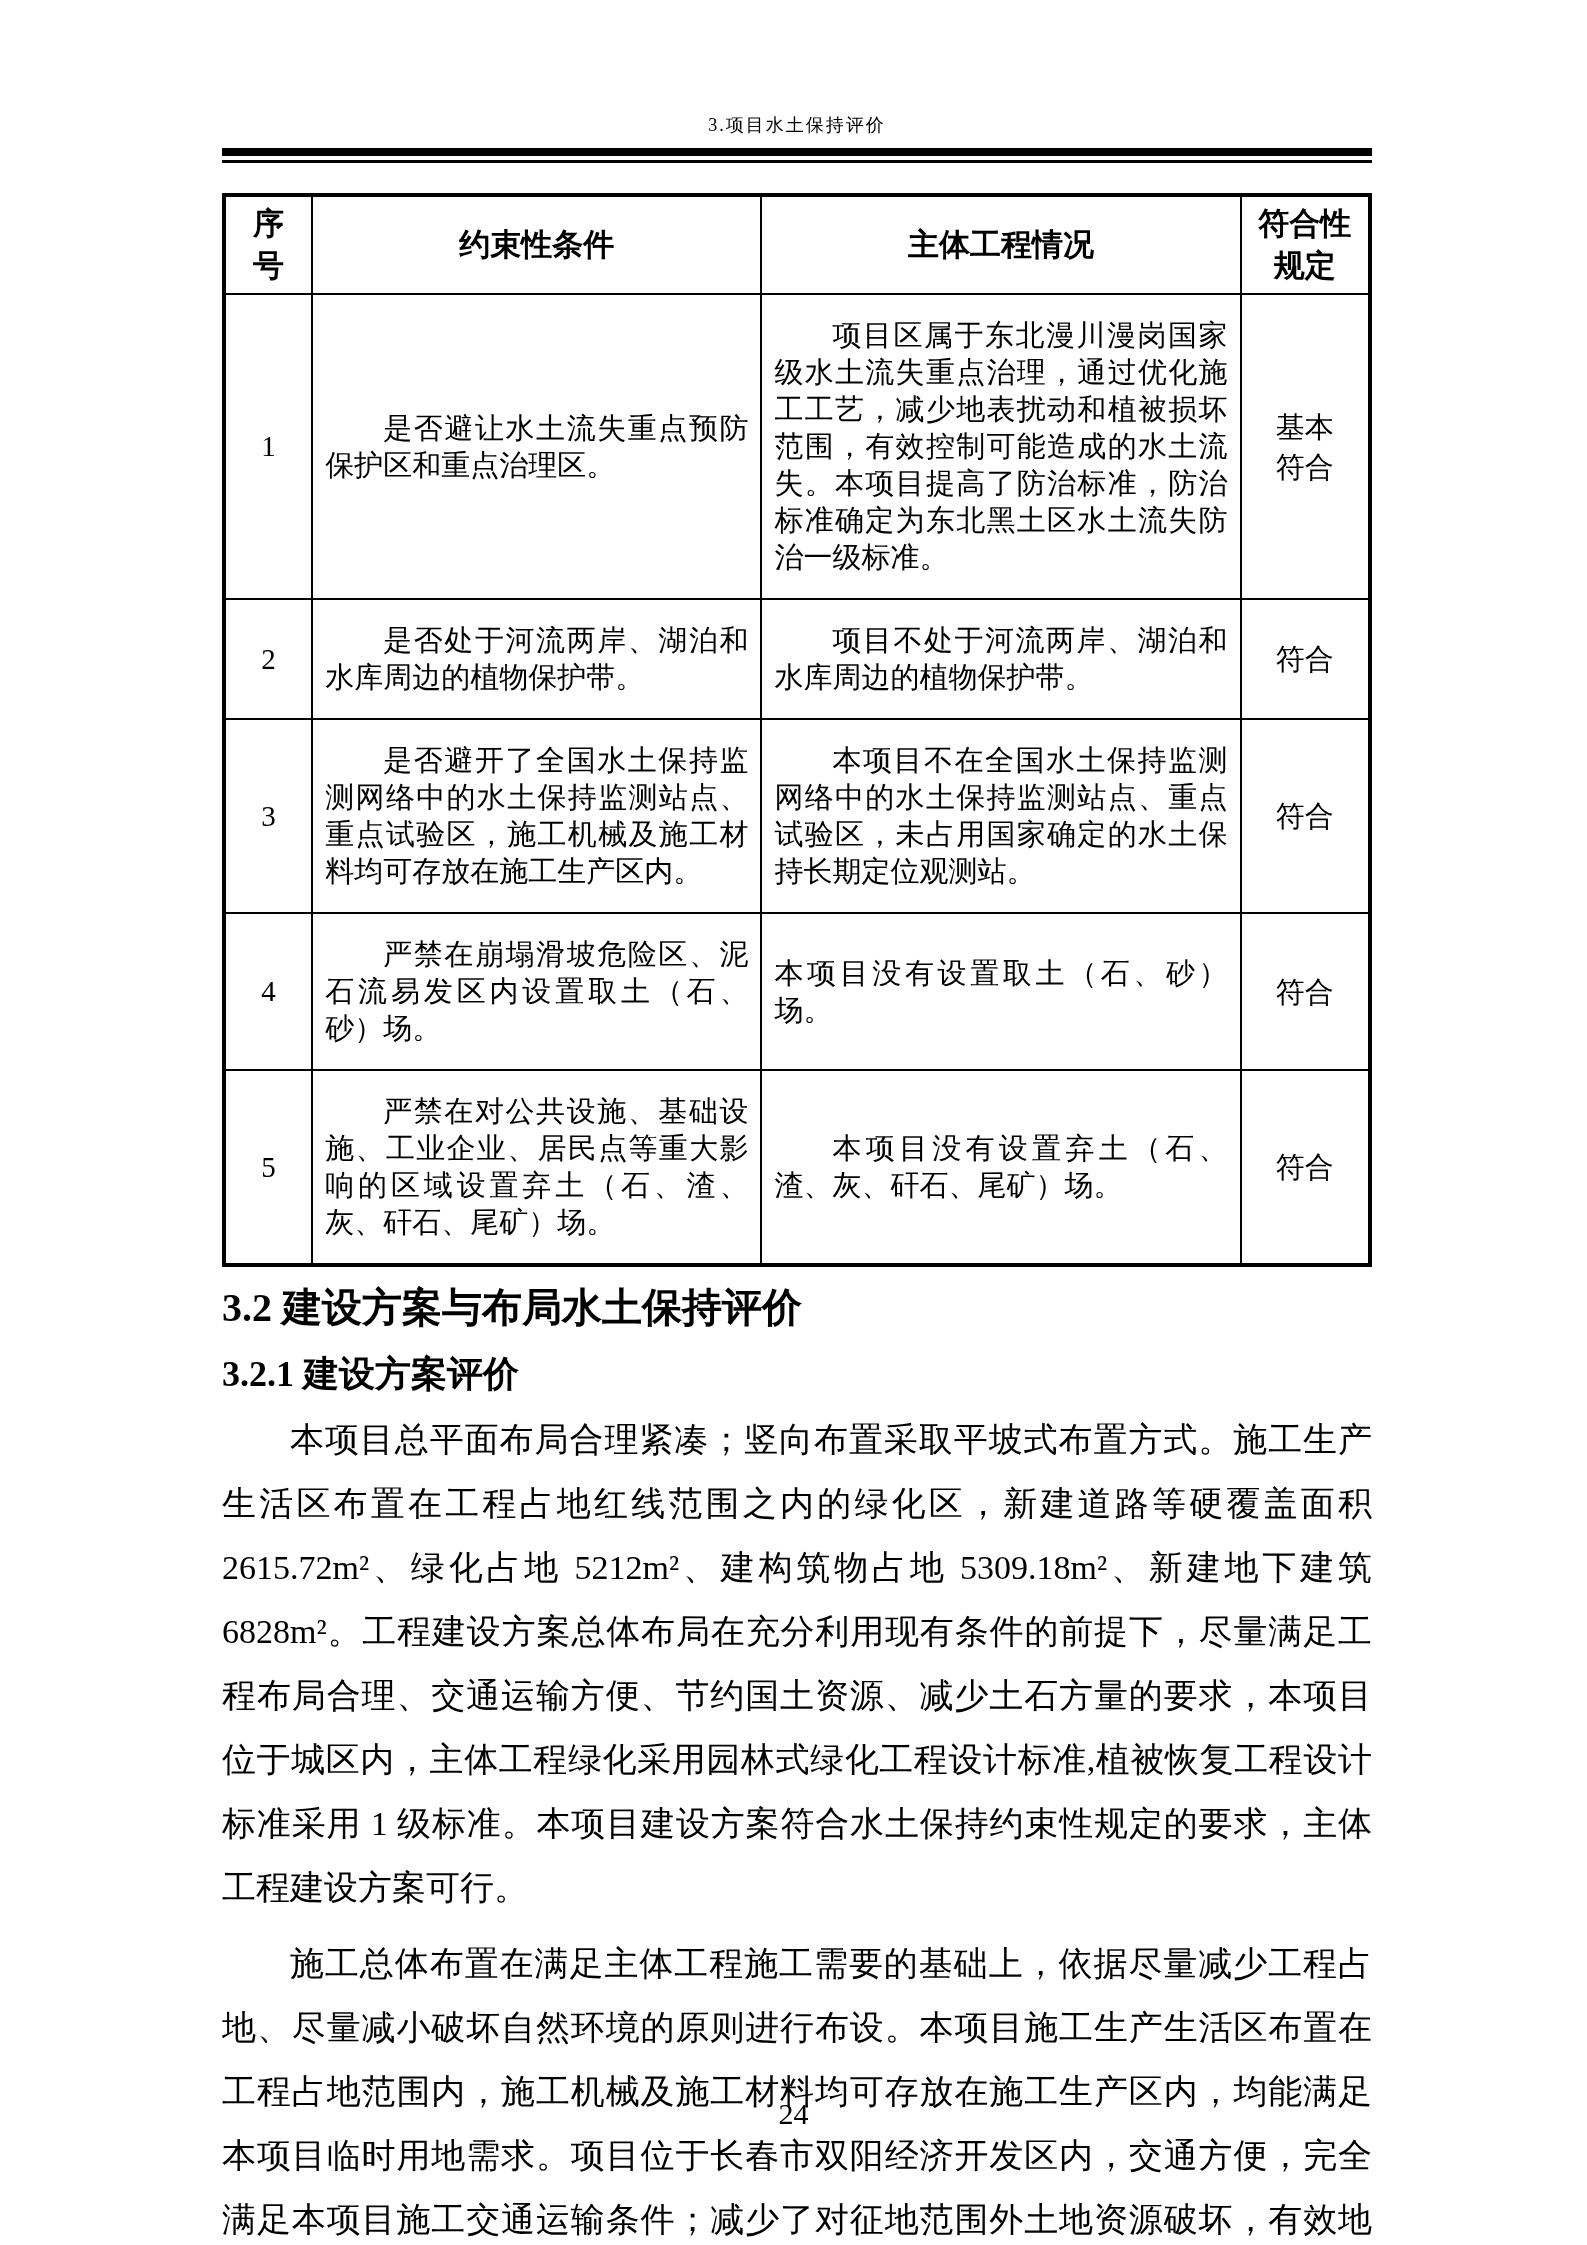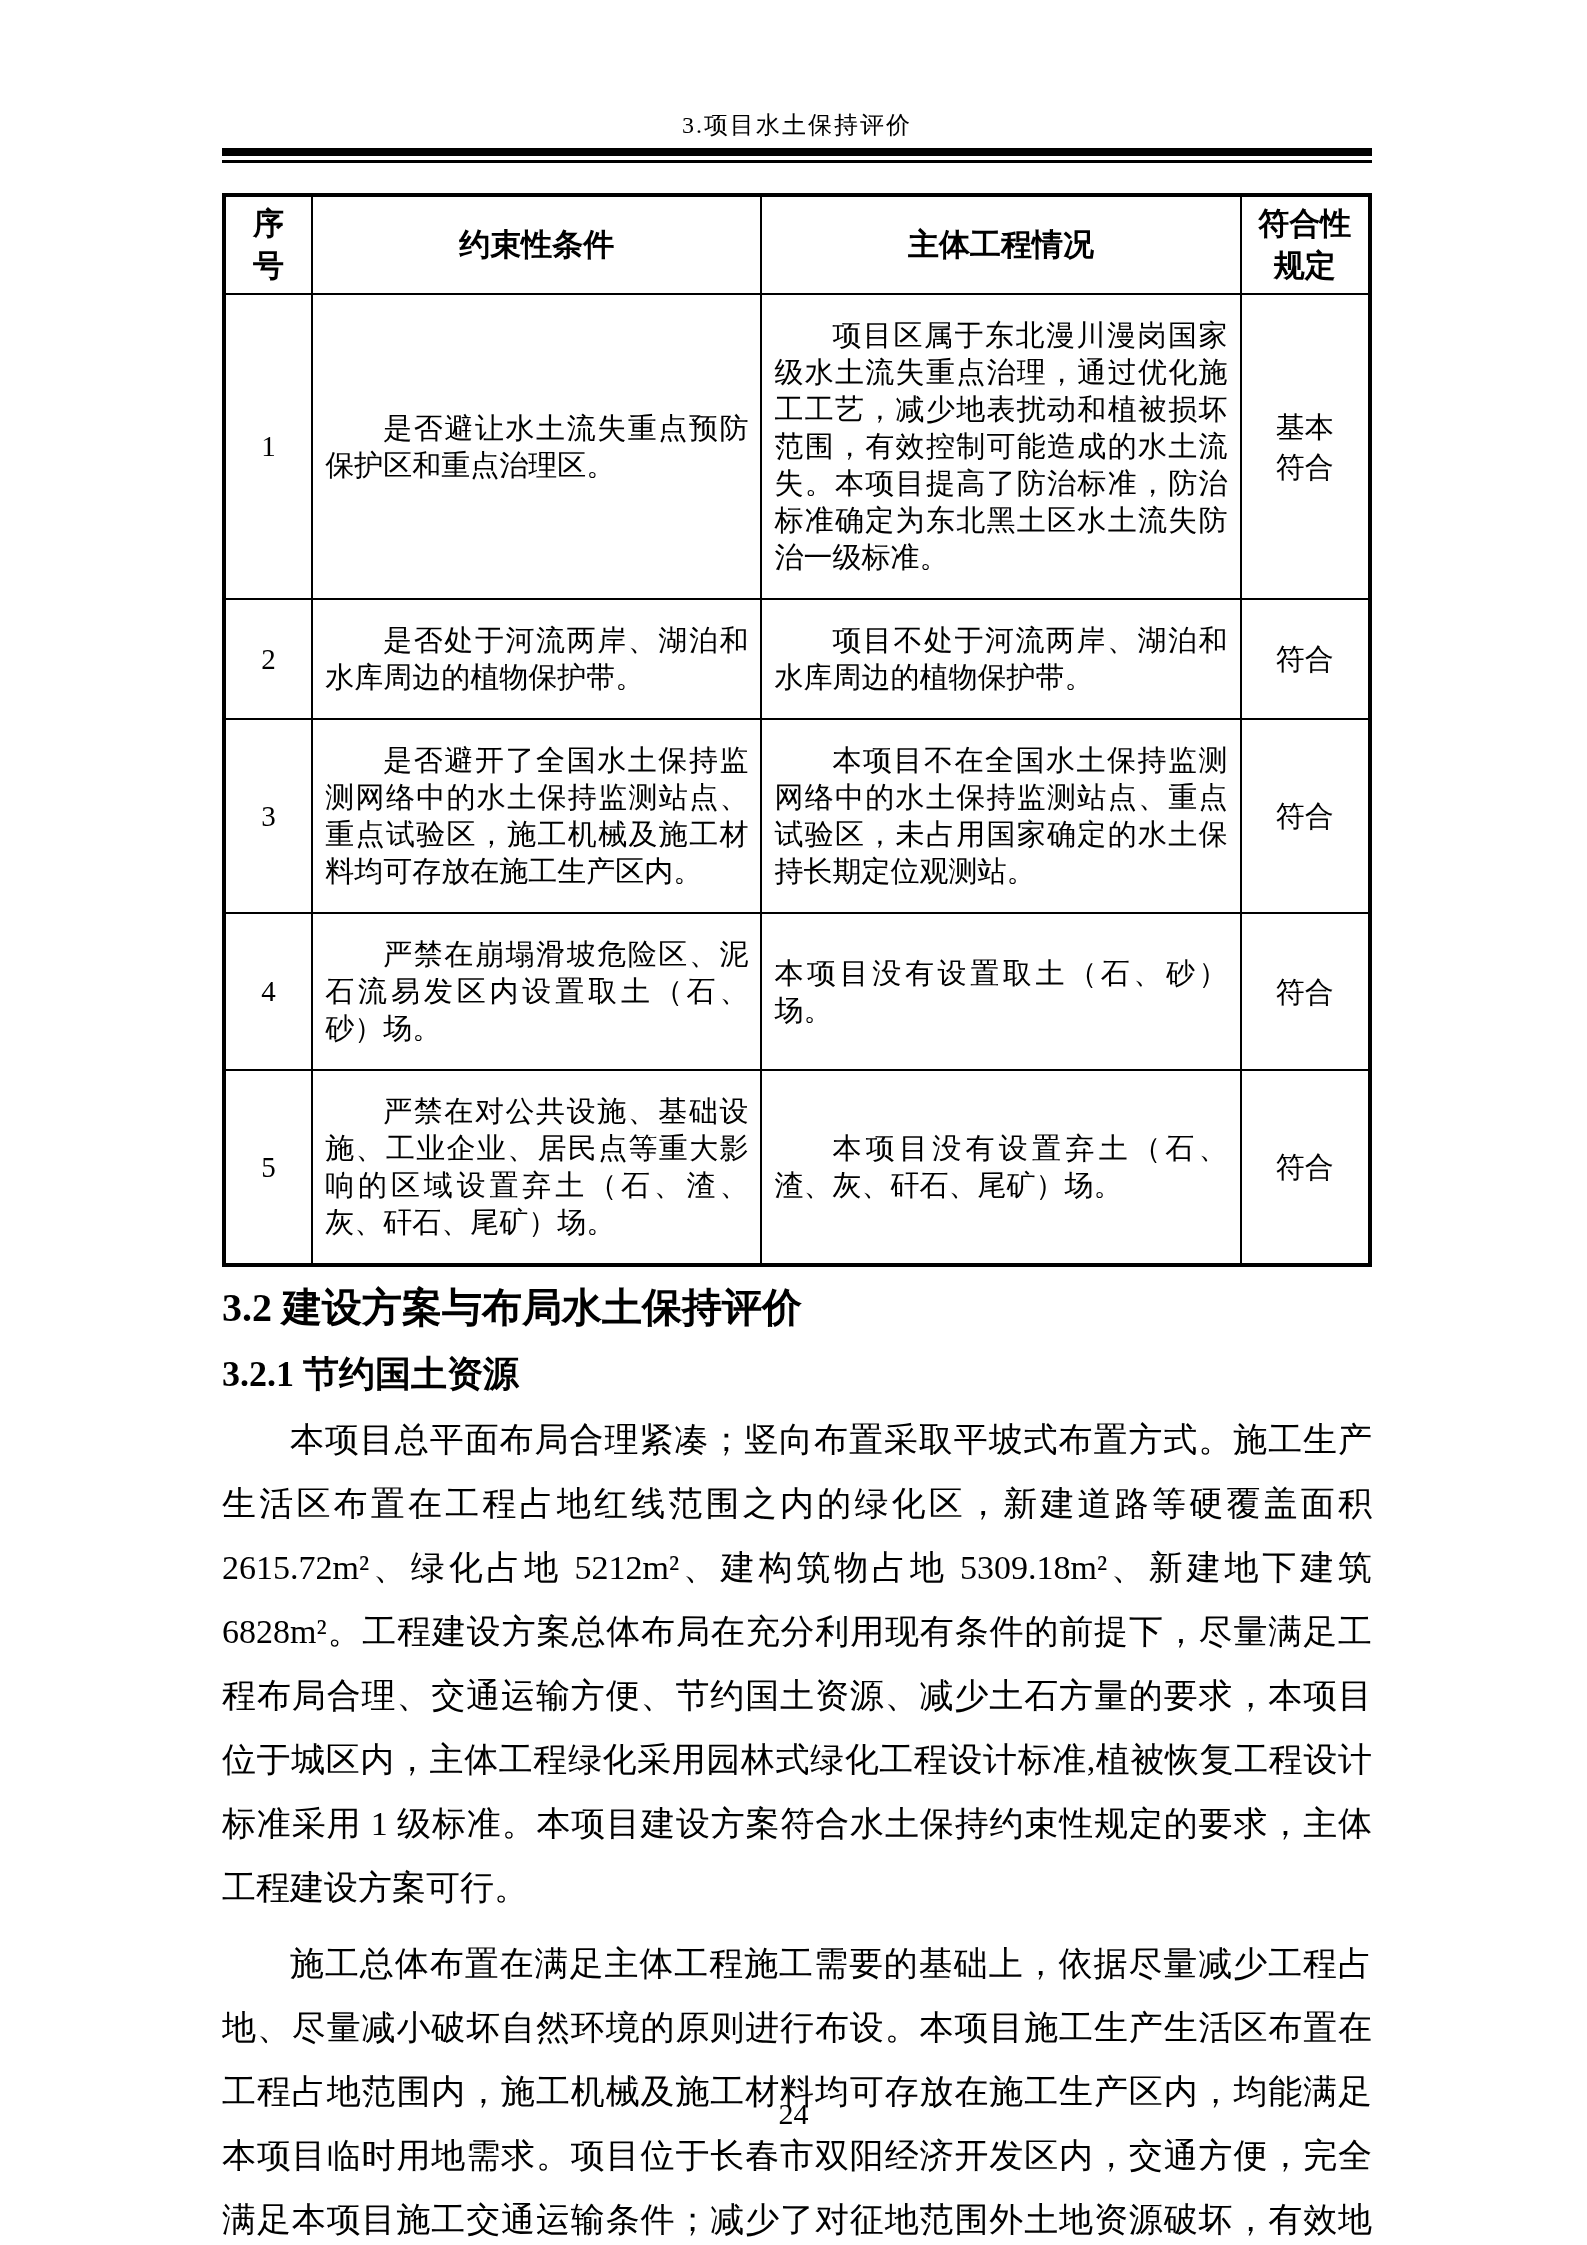--- a/index.html
+++ b/index.html
@@ -13,21 +13,21 @@
     font-family: "Liberation Serif", "DejaVu Serif", serif;
     overflow: hidden;
   }
   .content {
     padding: 0 215px 0 222px; 
   }
   
   .doc-title {
     padding-top: 108px;
     text-align: center;
-    font-size: 24px;
+    font-size: 18px;
     line-height: 34px;
     letter-spacing: 2px;
     font-weight: normal;
   }
   .header-rule {
     margin-top: 6px;
     height: 15px;
     border-top: 8px solid #000;
     border-bottom: 3px solid #000;
   }
@@ -151,21 +151,21 @@
           <td class="cell-center">5</td>
           <td class="cell-text">严禁在对公共设施、基础设施、工业企业、居民点等重大影响的区域设置弃土（石、渣、灰、矸石、尾矿）场。</td>
           <td class="cell-text">本项目没有设置弃土（石、渣、灰、矸石、尾矿）场。</td>
           <td class="cell-center"><span class="comp-wrap">符合</span></td>
         </tr>
       </tbody>
     </table>
 
     <h1 class="s32">3.2 建设方案与布局水土保持评价</h1>
 
-    <h2 class="sub">3.2.1 节约国土资源</h2>
+    <h2 class="sub">3.2.1 建设方案评价</h2>
     <p class="body-par">本项目总平面布局合理紧凑；竖向布置采取平坡式布置方式。施工生产生活区布置在工程占地红线范围之内的绿化区，新建道路等硬覆盖面积 2615.72m²、绿化占地 5212m²、建构筑物占地 5309.18m²、新建地下建筑 6828m²。工程建设方案总体布局在充分利用现有条件的前提下，尽量满足工程布局合理、交通运输方便、节约国土资源、减少土石方量的要求，本项目位于城区内，主体工程绿化采用园林式绿化工程设计标准,植被恢复工程设计标准采用 1 级标准。本项目建设方案符合水土保持约束性规定的要求，主体工程建设方案可行。</p>
 
     <p class="body-par">施工总体布置在满足主体工程施工需要的基础上，依据尽量减少工程占地、尽量减小破坏自然环境的原则进行布设。本项目施工生产生活区布置在工程占地范围内，施工机械及施工材料均可存放在施工生产区内，均能满足本项目临时用地需求。项目位于长春市双阳经济开发区内，交通方便，完全满足本项目施工交通运输条件；减少了对征地范围外土地资源破坏，有效地保护了生态环境，减少</p>
 
   </div>
 
   <div class="page-number">24</div>
 </div>
 
 </body></html>

